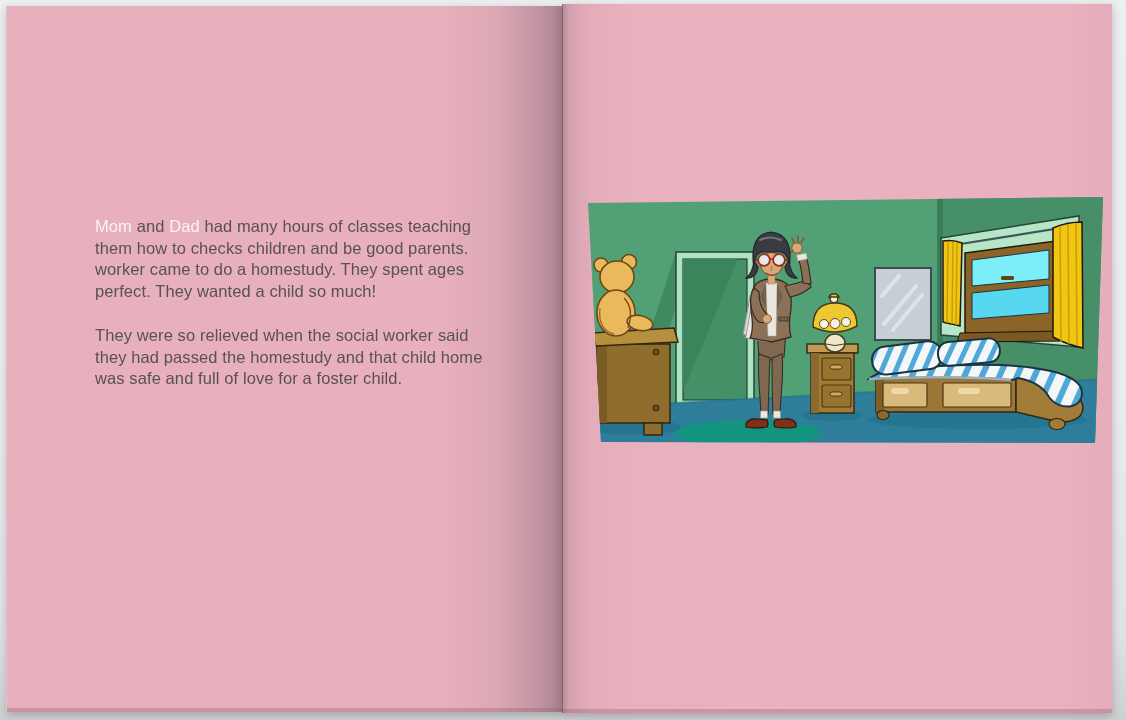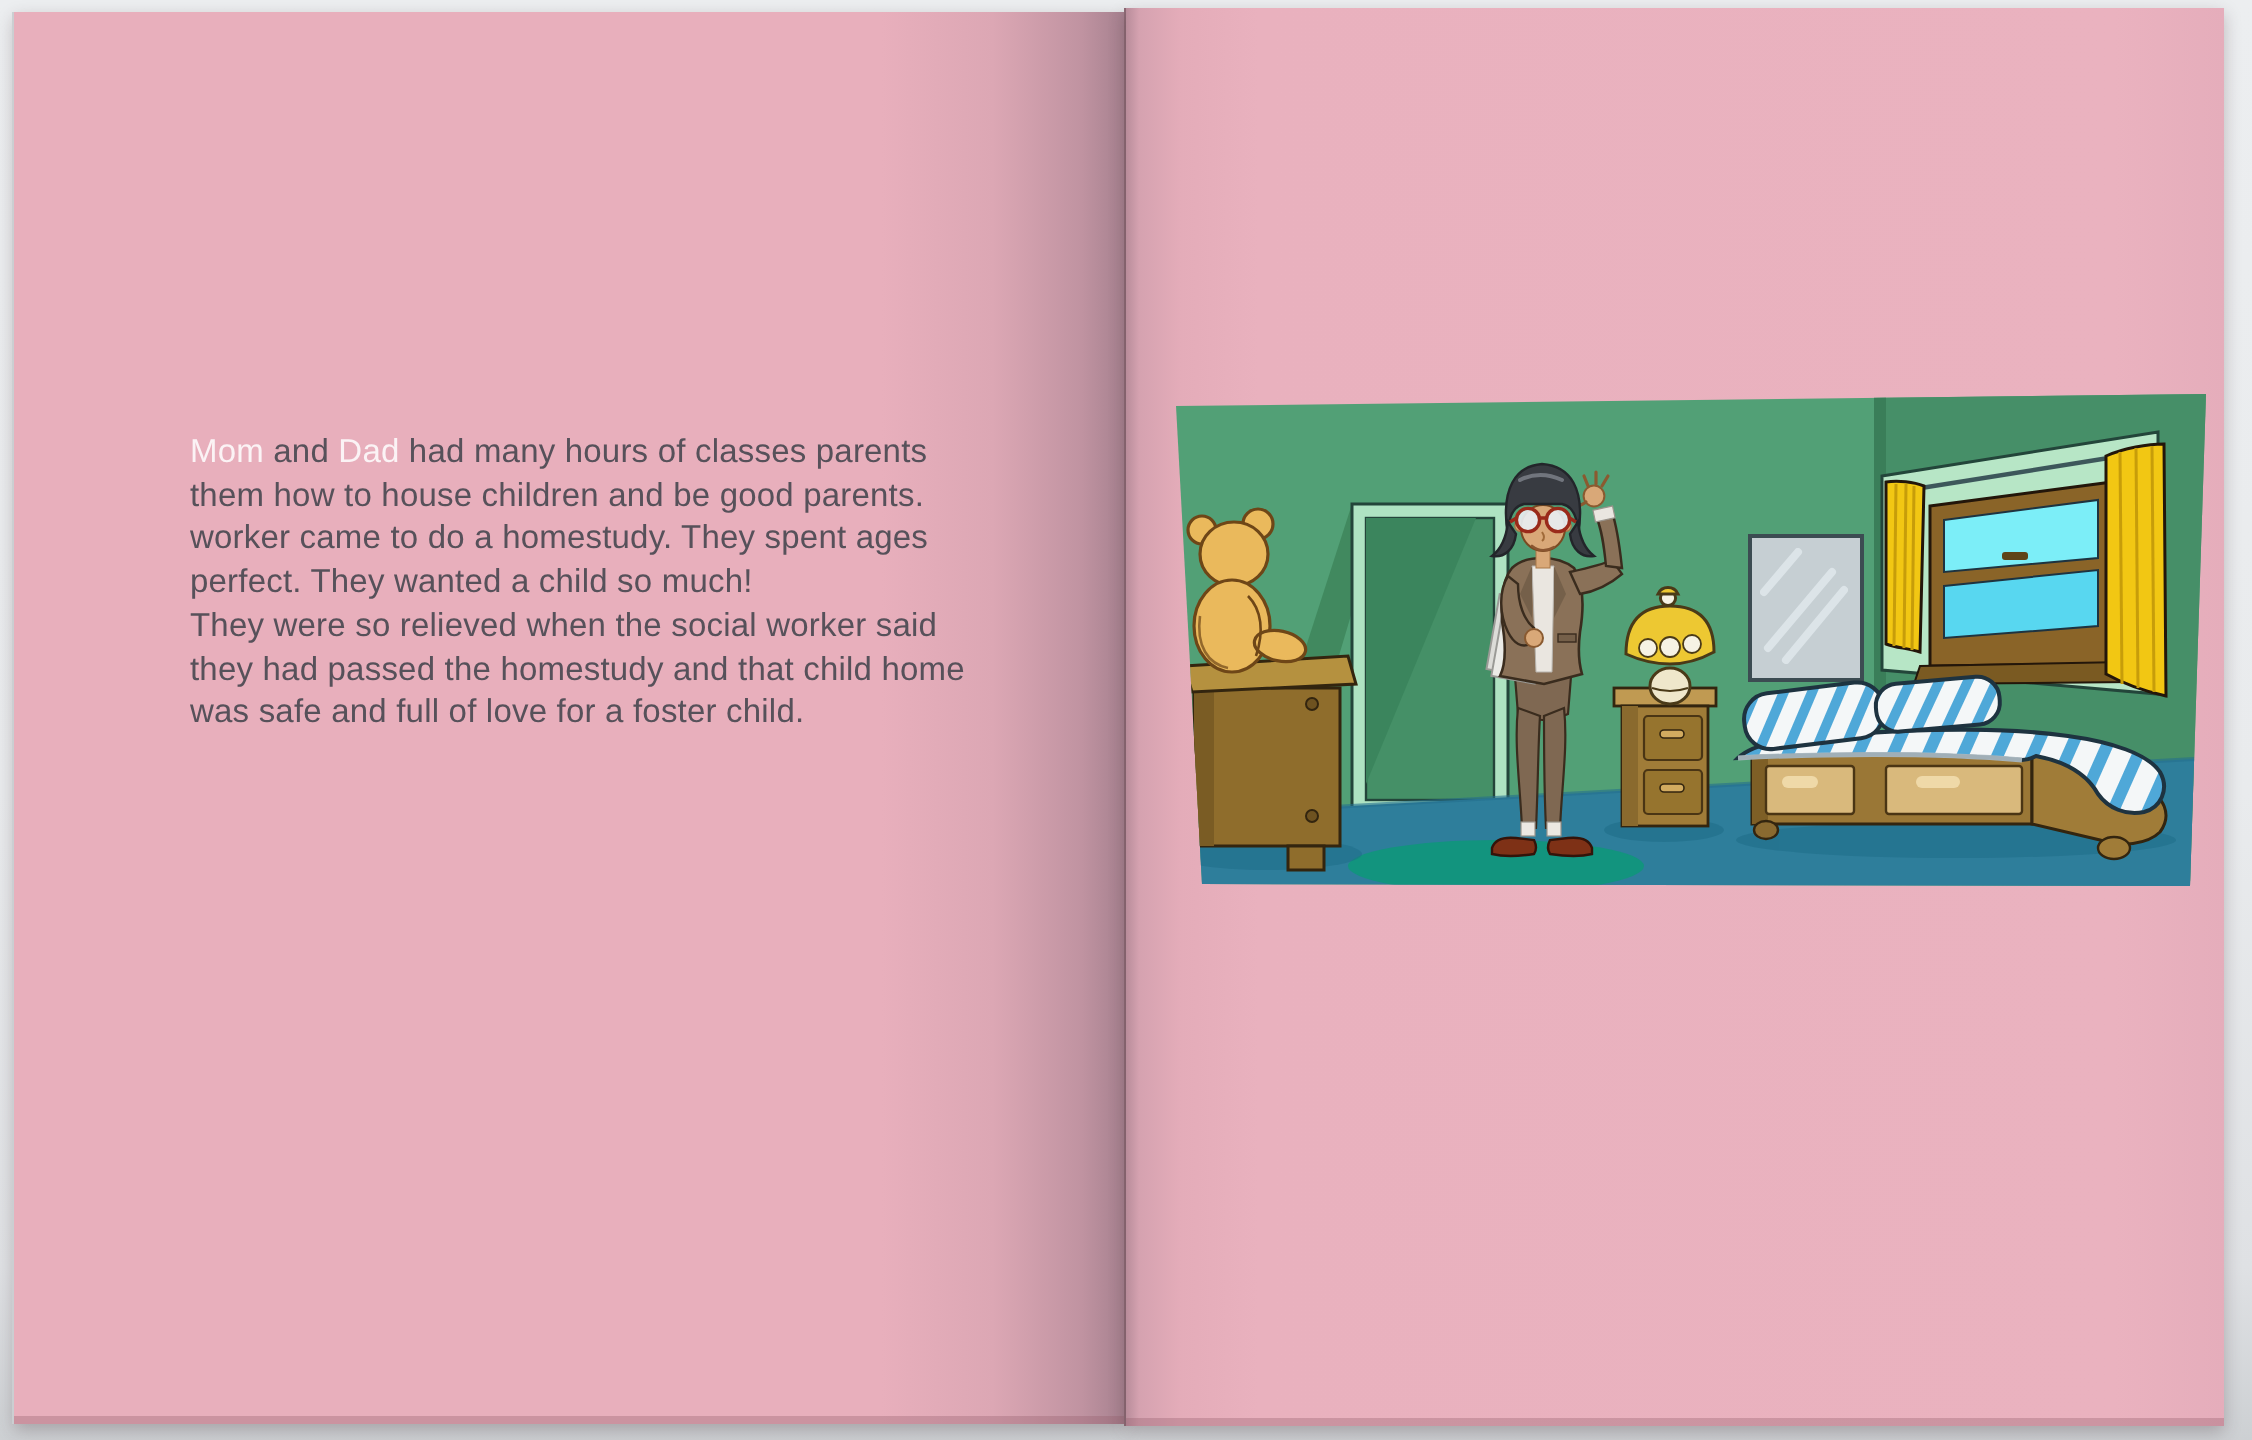--- a/index.html
+++ b/index.html
@@ -31,39 +31,39 @@
     position:absolute; left:562px; top:4px; width:2px; height:709px;
     background:#8e6b76;
   }
 
   .story-text {
     position:absolute; left:88px; top:210px;
     font-size:16.5px; line-height:21.7px; font-weight:300;
     color:#57515a; letter-spacing:.1px;
   }
   .story-text .para { white-space:nowrap; }
-  .story-text .para + .para { }
+  .story-text .para + .para { margin-top:22px; }
   .hl { color:#fbf3f5;text-align:center; }
 
   .illustration {
     position:absolute; left:23px; top:192px; width:519px; height:250px;
     clip-path: polygon(2px 7px, 517px 1px, 509px 247px, 15px 246px);
   }
   .illustration svg { display:block; width:519px; height:250px; }
 </style>
 </head>
 <body>
 
 <div class="screen">
 
   <div class="page page-left">
     <div class="story-text">
       <div class="para">
-        <div><span class="hl">Mom</span><span> and </span><span class="hl">Dad</span><span> had many hours of classes parents</span></div>
-        <div>them how to house children and be good parents.</div>
+        <div><span class="hl">Mom</span><span> and </span><span class="hl">Dad</span><span> had many hours of classes teaching</span></div>
+        <div>them how to checks children and be good parents.</div>
         <div>worker came to do a homestudy. They spent ages</div>
         <div>perfect. They wanted a child so much!</div>
       </div>
       <div class="para">
         <div>They were so relieved when the social worker said</div>
         <div>they had passed the homestudy and that child home</div>
         <div>was safe and full of love for a foster child.</div>
       </div>
     </div>
   </div>

